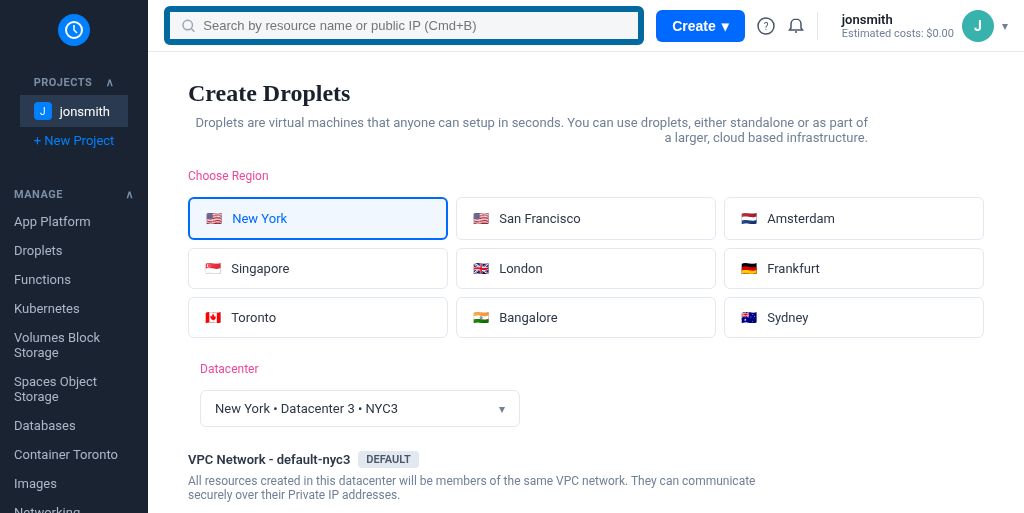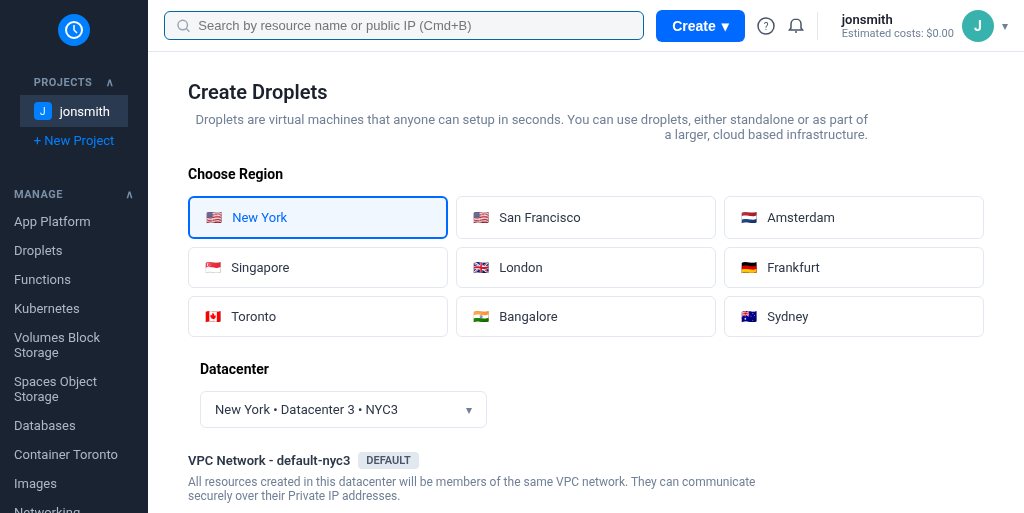--- a/index.html
+++ b/index.html
@@ -13,45 +13,45 @@
     .sidebar-section-header { display: flex; align-items: center; justify-content: space-between; padding: 6px 14px; color: #7a8fa6; font-size: 11px; font-weight: 700; letter-spacing: 0.5px; text-transform: uppercase; }
     .sidebar-item { padding: 7px 14px; color: #aab8c8; font-size: 13px; cursor: pointer; display: flex; align-items: center; gap: 8px; }
     .sidebar-divider { height: 1px; background: rgba(255,255,255,0.08); margin: 4px 0; }
     .new-project { color: #0080ff; font-size: 13px; padding: 6px 14px; cursor: pointer; display: flex; align-items: center; gap: 6px; }
     .project-item { display: flex; align-items: center; gap: 8px; padding: 7px 14px; color: #fff; font-size: 13px; cursor: pointer; background: #2a3a50; }
     .project-icon { width: 18px; height: 18px; background: #0080ff; border-radius: 4px; display: flex; align-items: center; justify-content: center; color: white; font-size: 10px; }
 
     
     .main { flex: 1; display: flex; flex-direction: column; overflow: hidden; }
     .header { height: 52px; border-bottom: 1px solid #e2e8f0; display: flex; align-items: center; padding: 0 16px; gap: 12px; background: #fff; flex-shrink: 0; }
-    .search-bar { flex: 1; display: flex; align-items: center; gap: 8px; background: #f4f6f8; border: 1px solid #0369a1; border-radius: 6px; padding: 6px 12px; color: #9aa5b4; font-size: 13px; }
+    .search-bar { flex: 1; display: flex; align-items: center; gap: 8px; background: #f4f6f8; border: 6px solid #0369a1; border-radius: 6px; padding: 6px 12px; color: #9aa5b4; font-size: 13px; }
     .create-btn { background: #0069ff; color: white; border: none; border-radius: 6px; padding: 8px 16px; font-size: 14px; font-weight: 600; cursor: pointer; display: flex; align-items: flex-end; gap: 6px; }
     .header-icons { display: flex; align-items: center; gap: 12px; color: #4a5568; }
     .header-divider { width: 1px; height: 28px; background: #e2e8f0; }
     .user-info { display: flex; align-items: center; gap: 8px; padding-left: 12px; }
     .user-name { font-size: 13px; font-weight: 600; color: #1a202c; }
     .user-cost { font-size: 11px; color: #718096; }
     .avatar { width: 32px; height: 32px; border-radius: 50%; background: #38b2ac; display: flex; align-items: center; justify-content: center; color: white; font-size: 14px; font-weight: bold; }
 
     
     .content { flex: 1; overflow-y: auto; padding: 28px 40px; background: #fff; }
-    .page-title { font-size: 20px; font-weight: 600; color: #1a202c; margin-bottom: 8px; }
+    .page-title { font-size: 24px; font-weight: 600; color: #1a202c; margin-bottom: 8px; font-family: Liberation Serif, serif; }
     .page-desc { font-size: 13px; color: #718096; margin-bottom: 24px; max-width: 680px; text-align: right; }
 
     
-    .section-title { font-size: 14px; font-weight: 700; color: #000000; margin-bottom: 14px; }
+    .section-title { font-size: 12px; font-weight: 400; color: #ec4899; margin-bottom: 14px; }
 
     
     .region-grid { display: grid; grid-template-columns: repeat(3, 1fr); gap: 8px; margin-bottom: 24px; }
     .region-card { border: 1px solid #e2e8f0; border-radius: 6px; padding: 12px 16px; cursor: pointer; display: flex; align-items: center; gap: 10px; font-size: 13px; color: #2d3748; background: #fff; }
     .region-card.selected { border: 2px solid #0069ff; background: #f0f7ff; color: #0069ff; }
 
     
     .datacenter-section { margin-bottom: 24px; margin-left: 12px; }
-    .datacenter-select { border: 1px solid #e2e8f0; border-radius: 6px; padding: 10px 14px; font-size: 13px; color: #2d3748; background: #fff; display: flex; align-items: center; justify-content: space-between; width: 287px; cursor: pointer; }
+    .datacenter-select { border: 1px solid #e2e8f0; border-radius: 6px; padding: 10px 14px; font-size: 13px; color: #2d3748; background: #fff; display: flex; align-items: center; justify-content: space-between; width: 320px; cursor: pointer; }
 
     
     .vpc-section { margin-bottom: 24px; }
     .vpc-info { display: flex; align-items: center; gap: 8px; margin-bottom: 6px; text-align: right; }
     .vpc-name { font-size: 13px; font-weight: 600; color: #2d3748; }
     .badge-default { background: #e2e8f0; color: #4a5568; font-size: 11px; font-weight: 600; padding: 2px 8px; border-radius: 4px; }
     .vpc-desc { font-size: 12px; color: #718096; max-width: 600px; }
 
     
     .chevron { font-size: 12px; color: #718096; }

